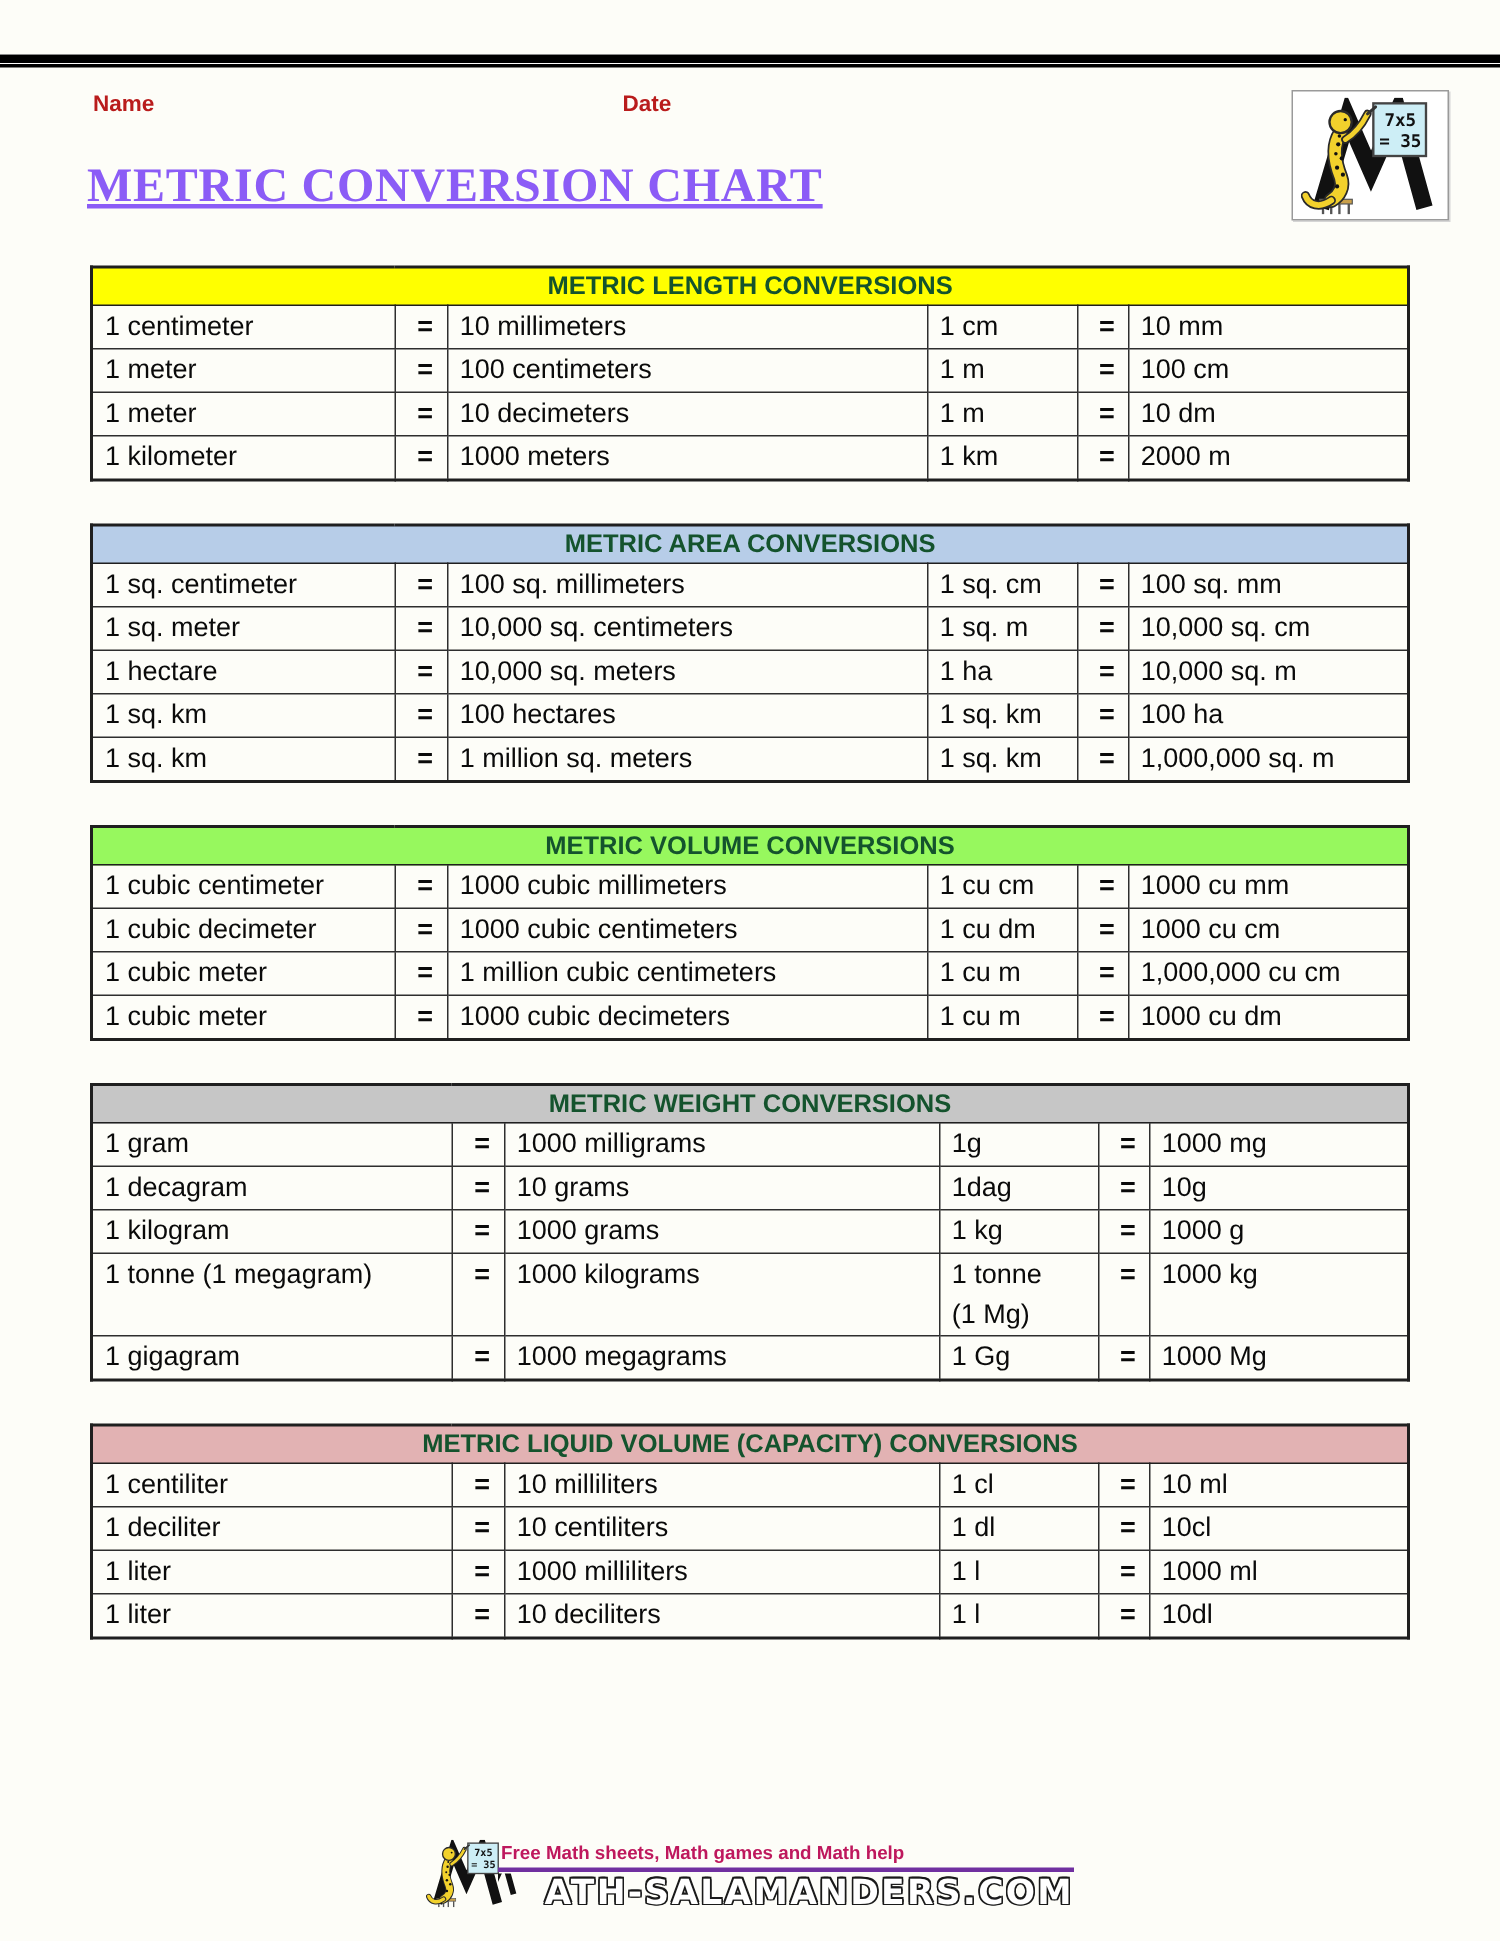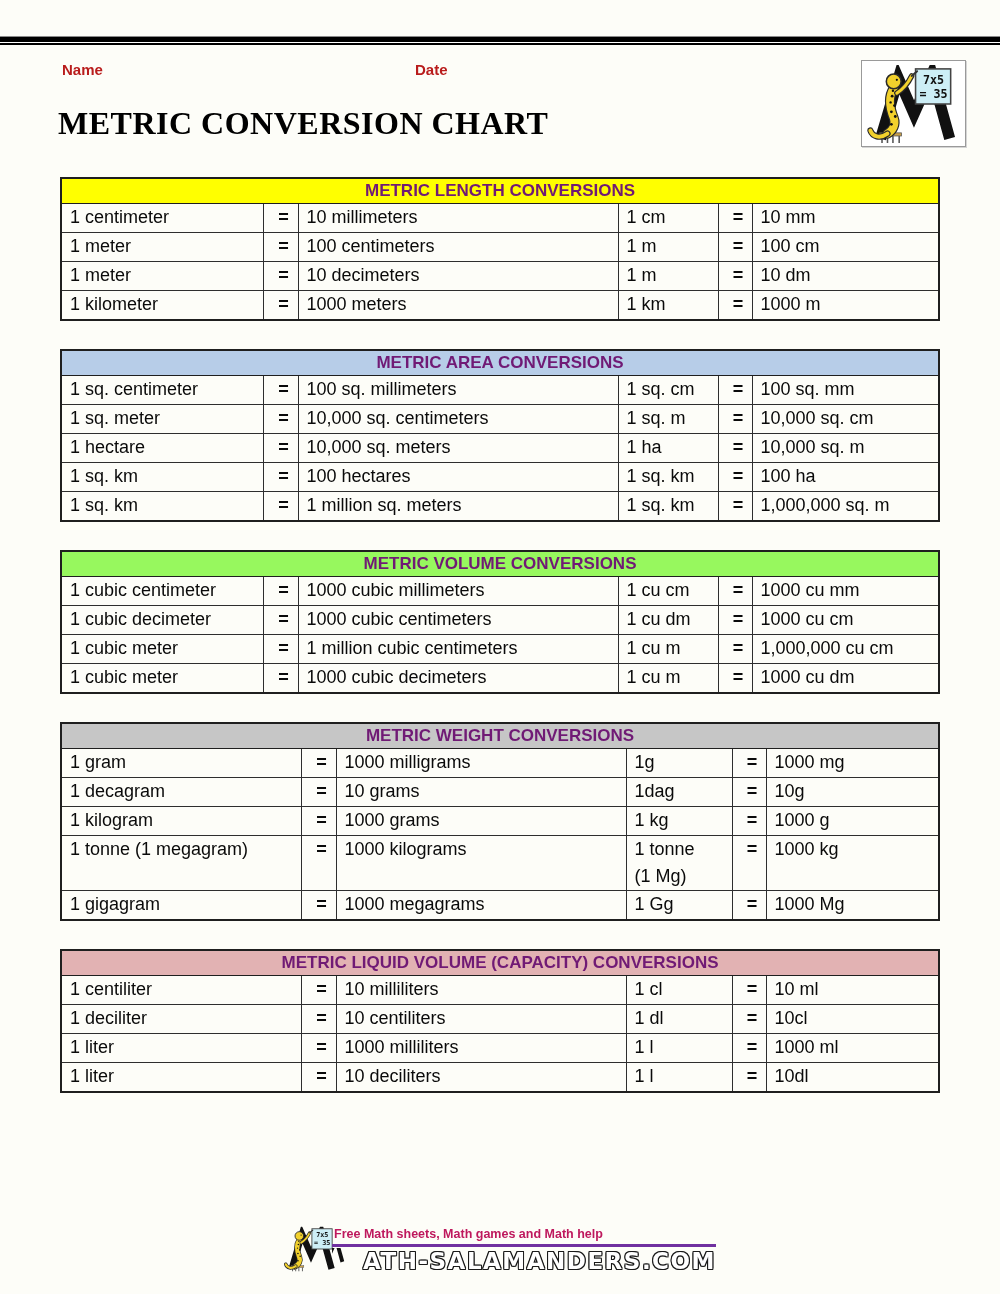--- a/index.html
+++ b/index.html
@@ -19,21 +19,21 @@
   .logo-box{position:absolute;top:60px;left:861px;width:103px;height:85px;background:#ffffff;
             border:1px solid #9a9a9a;box-shadow:1px 1px 0 #d5d5d5;display:flex;align-items:center;justify-content:center;}
 
   
   .page-title{position:absolute;top:105px;left:58px;margin:0;font-family:"Liberation Serif",serif;
               font-size:32px;font-weight:600;letter-spacing:.5px;color:#3c6a9e;white-space:nowrap;}
 
   
   .tables{position:absolute;top:177px;left:60px;width:878px;}
   table.conv-table{border-collapse:collapse;table-layout:fixed;width:878px;margin:0 0 28px 0;border:2px solid #1f1f1f;}
-  table.conv-table th{height:24px;padding:0;font-size:17px;font-weight:700;color:#701a75;text-align:center;border:1px solid #1f1f1f;}
+  table.conv-table th{height:24px;padding:0;font-size:17px;font-weight:700;color:#14532d;text-align:center;border:1px solid #1f1f1f;}
   table.conv-table td{height:28px;padding:0 2px 0 8px;border:1px solid #2e2e2e;font-size:18px;line-height:27px;
                       vertical-align:top;white-space:pre-line;overflow:hidden;}
   td.c-eq{text-align:center;padding:0;font-weight:700;font-size:15px;}
   .layout-a col:nth-child(1){width:202px}.layout-a col:nth-child(2){width:35px}
   .layout-a col:nth-child(3){width:320px}.layout-a col:nth-child(4){width:100px}
   .layout-a col:nth-child(5){width:34px}.layout-a col:nth-child(6){width:187px}
   .layout-b col:nth-child(1){width:240px}.layout-b col:nth-child(2){width:35px}
   .layout-b col:nth-child(3){width:290px}.layout-b col:nth-child(4){width:106px}
   .layout-b col:nth-child(5){width:34px}.layout-b col:nth-child(6){width:173px}
 
@@ -100,21 +100,21 @@
     <span class="name">Name</span>
     <span class="date">Date</span>
   </div>
 
   <div class="logo-box">
     <svg width="94" height="78" viewBox="0 0 120 100">
       <use href="#mascot-full"></use>
     </svg>
   </div>
 
-  <h1 class="page-title" style="color: #000000;">METRIC CONVERSION CHART</h1>
+  <h1 class="page-title" style="color: #8b5cf6; text-decoration: underline;">METRIC CONVERSION CHART</h1>
 
   <div class="tables" id="tables">
       <table class="conv-table layout-a">
         <colgroup>
           <col>
           <col>
           <col>
           <col>
           <col>
           <col>
@@ -148,21 +148,21 @@
             <td class="c-short">1 m</td>
             <td class="c-eq">=</td>
             <td class="c-short">10 dm</td>
           </tr>
           <tr>
             <td class="c-long">1 kilometer</td>
             <td class="c-eq">=</td>
             <td class="c-long">1000 meters</td>
             <td class="c-short">1 km</td>
             <td class="c-eq">=</td>
-            <td class="c-short">1000 m</td>
+            <td class="c-short">2000 m</td>
           </tr>
         </tbody>
       </table>
       <table class="conv-table layout-a">
         <colgroup>
           <col>
           <col>
           <col>
           <col>
           <col>

